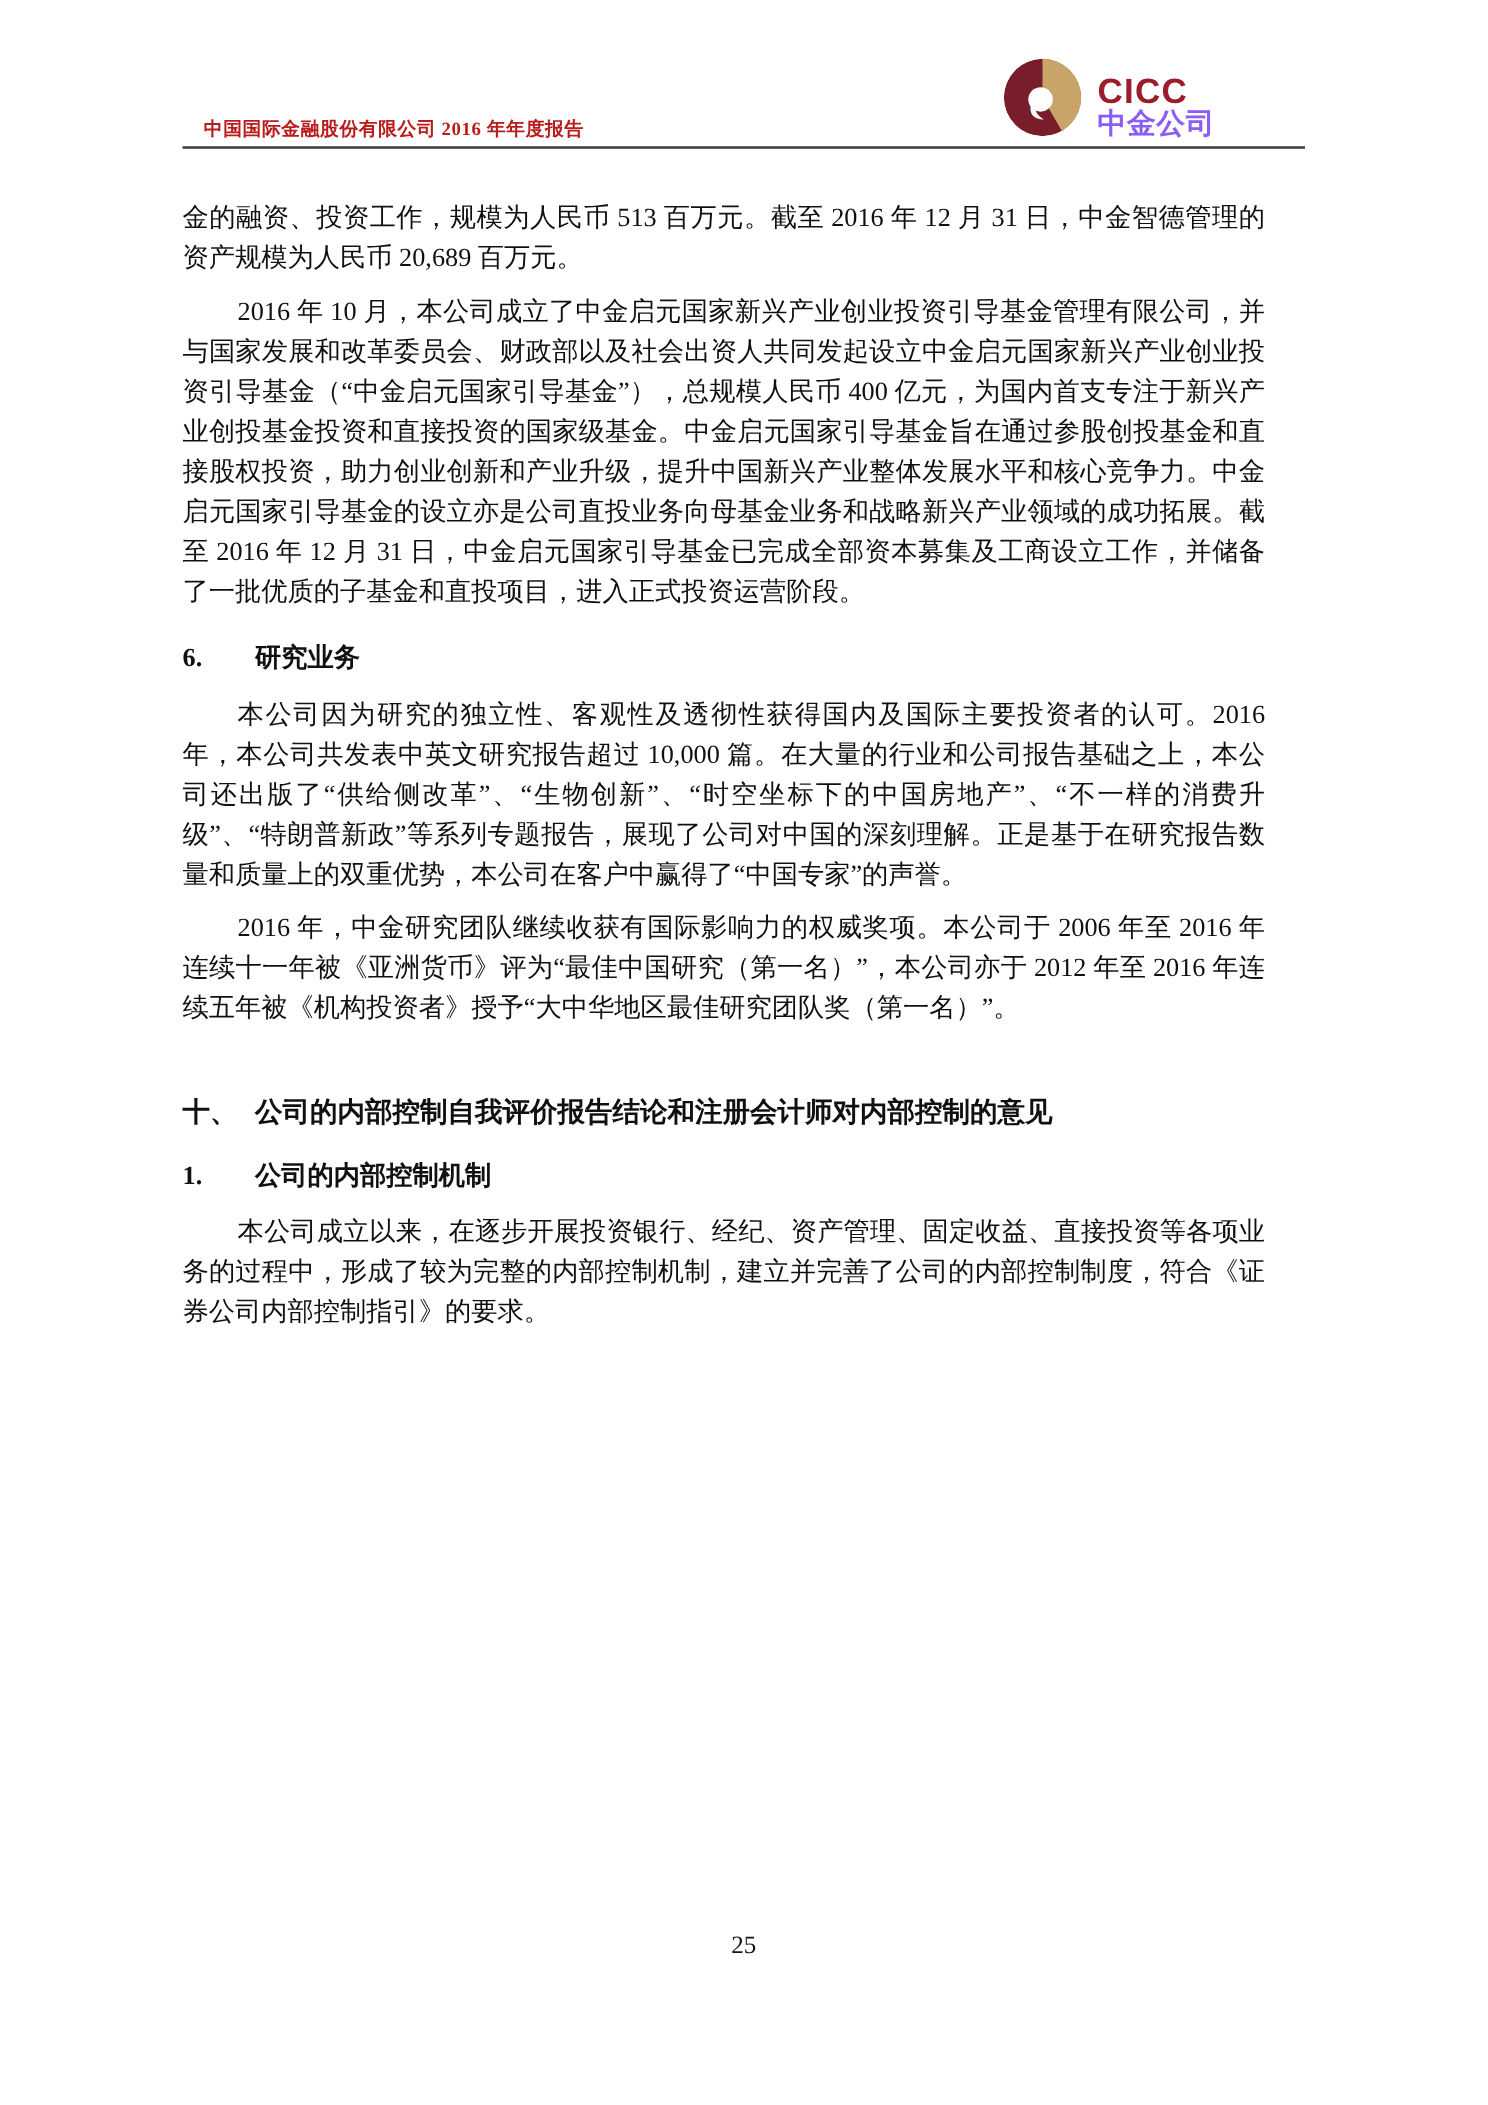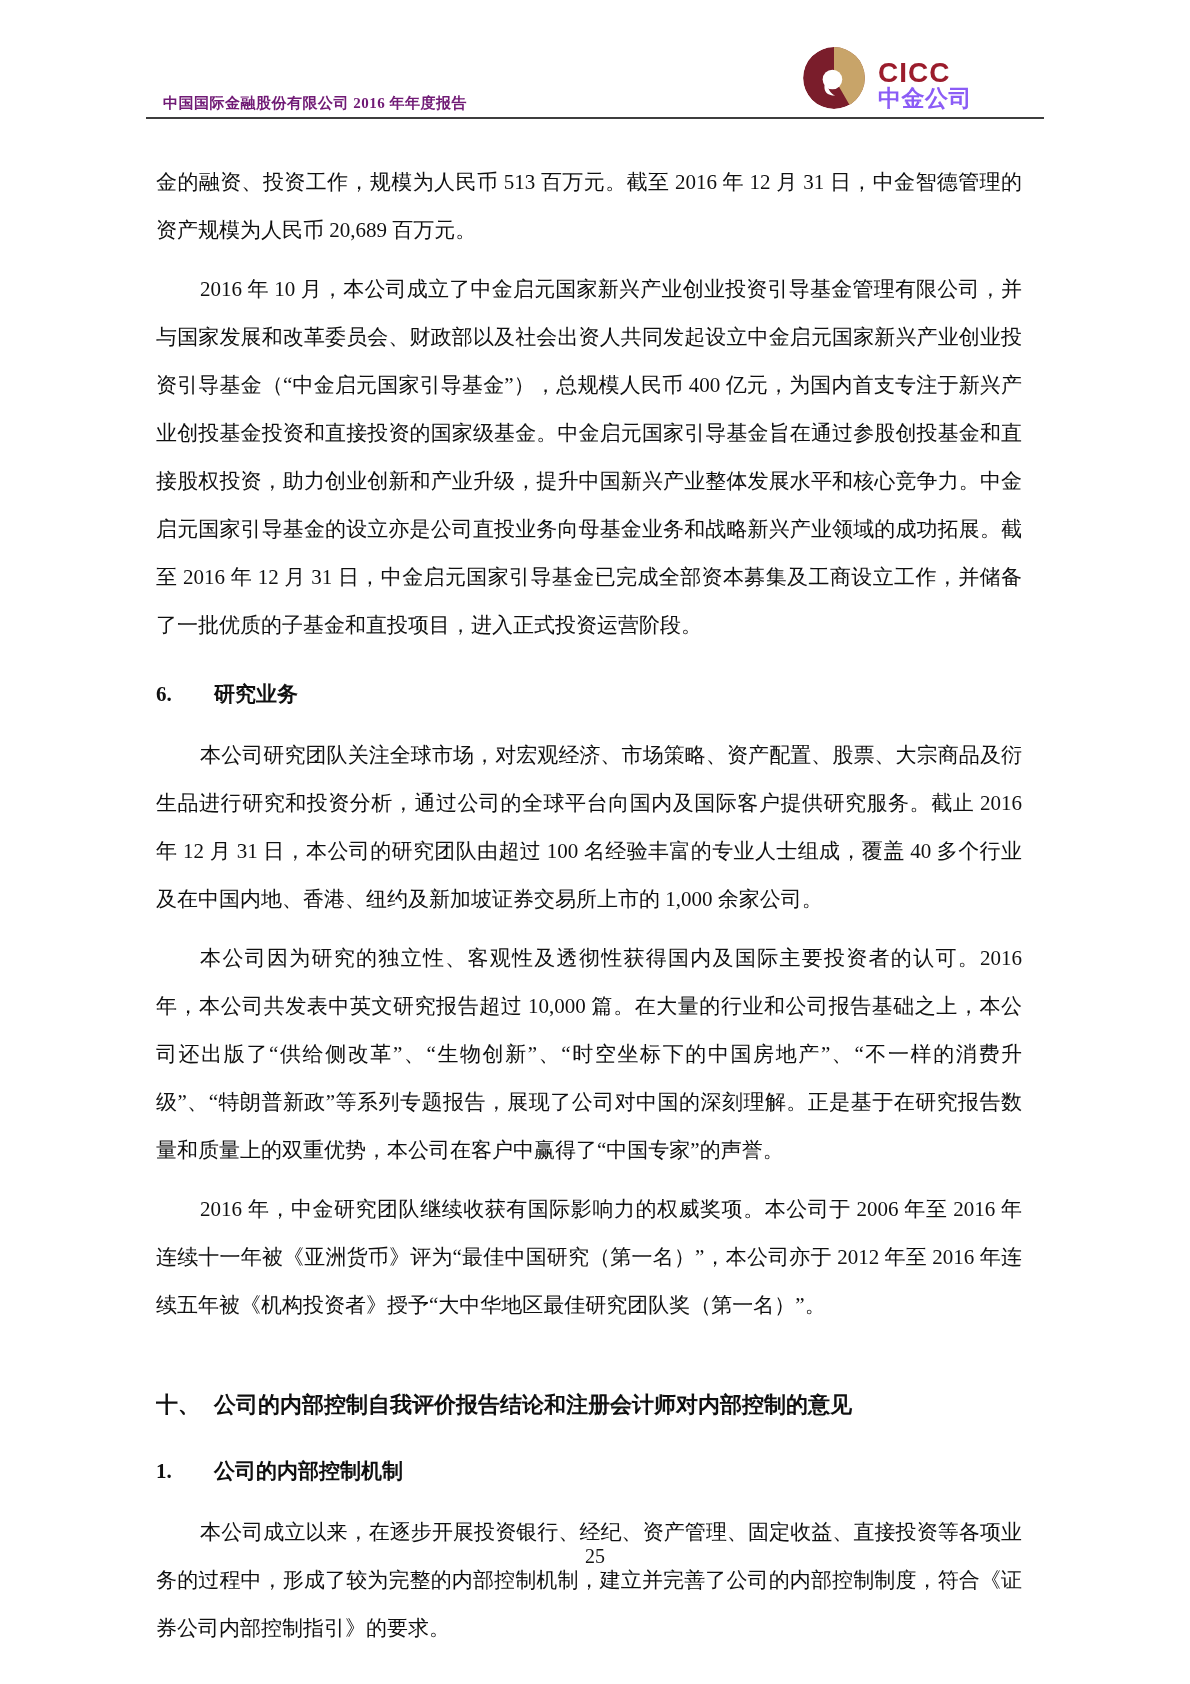--- a/index.html
+++ b/index.html
@@ -9,21 +9,21 @@
     background:#ffffff;
     overflow:hidden;
     font-family:"Liberation Serif","DejaVu Serif",serif;
     color:#101010;
   }
 
   
   .header-title {
     position:absolute; left:163px; top:94px;
     font-size:15px; font-weight:bold; letter-spacing:0.5px;
-    color:#701a75; white-space:nowrap;
+    color:#b91c1c; white-space:nowrap;
   }
   .header-rule {
     position:absolute; left:146px; right:146px; top:117px;
     height:2px; background:#3d3d3d;
   }
   .logo {
     position:absolute; left:801px; top:44px;
     display:flex; align-items:center; gap:11px;
   }
   .logo-mark { width:66px; height:66px; flex:none; }
@@ -34,22 +34,22 @@
     color:#9b1c2c; letter-spacing:1px;
   }
   .logo-cn {
     font-family:"Liberation Sans","DejaVu Sans",sans-serif;
     font-weight:bold; font-size:23px; line-height:25px;
     color:#8b5cf6; letter-spacing:0.5px;
   }
 
   
   .content {
-    position:absolute; left:156px; width:866px; top:158px;
-    font-size:21px; line-height:48px; text-align:justify;
+    position:absolute; left:146px; width:866px; top:158px;
+    font-size:21px; line-height:32px; text-align:justify;
   }
   .par { margin:0 0 11px 0; }
   .par.indent { text-indent:2.1em; }
 
   .heading-num {
     display:flex; font-weight:bold; font-size:21px;
     margin:21px 0 13px 0; text-align:left;
   }
   .heading-num .h-num { width:58px; flex:none; }
   .heading-major { margin-top:52px; font-size:22px; }
@@ -94,21 +94,20 @@
 
     <p class="par">金的融资、投资工作，规模为人民币 513 百万元。截至 2016 年 12 月 31 日，中金智德管理的资产规模为人民币 20,689 百万元。</p>
 
     <p class="par indent">2016 年 10 月，本公司成立了中金启元国家新兴产业创业投资引导基金管理有限公司，并与国家发展和改革委员会、财政部以及社会出资人共同发起设立中金启元国家新兴产业创业投资引导基金（“中金启元国家引导基金”），总规模人民币 400 亿元，为国内首支专注于新兴产业创投基金投资和直接投资的国家级基金。中金启元国家引导基金旨在通过参股创投基金和直接股权投资，助力创业创新和产业升级，提升中国新兴产业整体发展水平和核心竞争力。中金启元国家引导基金的设立亦是公司直投业务向母基金业务和战略新兴产业领域的成功拓展。截至 2016 年 12 月 31 日，中金启元国家引导基金已完成全部资本募集及工商设立工作，并储备了一批优质的子基金和直投项目，进入正式投资运营阶段。</p>
 
     <div class="heading-num">
       <span class="h-num">6.</span>
       <span class="h-title">研究业务</span>
     </div>
 
-    <p class="par indent">本公司研究团队关注全球市场，对宏观经济、市场策略、资产配置、股票、大宗商品及衍生品进行研究和投资分析，通过公司的全球平台向国内及国际客户提供研究服务。截止 2016 年 12 月 31 日，本公司的研究团队由超过 100 名经验丰富的专业人士组成，覆盖 40 多个行业及在中国内地、香港、纽约及新加坡证券交易所上市的 1,000 余家公司。</p>
 
     <p class="par indent">本公司因为研究的独立性、客观性及透彻性获得国内及国际主要投资者的认可。2016 年，本公司共发表中英文研究报告超过 10,000 篇。在大量的行业和公司报告基础之上，本公司还出版了“供给侧改革”、“生物创新”、“时空坐标下的中国房地产”、“不一样的消费升级”、“特朗普新政”等系列专题报告，展现了公司对中国的深刻理解。正是基于在研究报告数量和质量上的双重优势，本公司在客户中赢得了“中国专家”的声誉。</p>
 
     <p class="par indent">2016 年，中金研究团队继续收获有国际影响力的权威奖项。本公司于 2006 年至 2016 年连续十一年被《亚洲货币》评为“最佳中国研究（第一名）”，本公司亦于 2012 年至 2016 年连续五年被《机构投资者》授予“大中华地区最佳研究团队奖（第一名）”。</p>
 
     <div class="heading-num heading-major">
       <span class="h-num">十、</span>
       <span class="h-title">公司的内部控制自我评价报告结论和注册会计师对内部控制的意见</span>
     </div>
 

